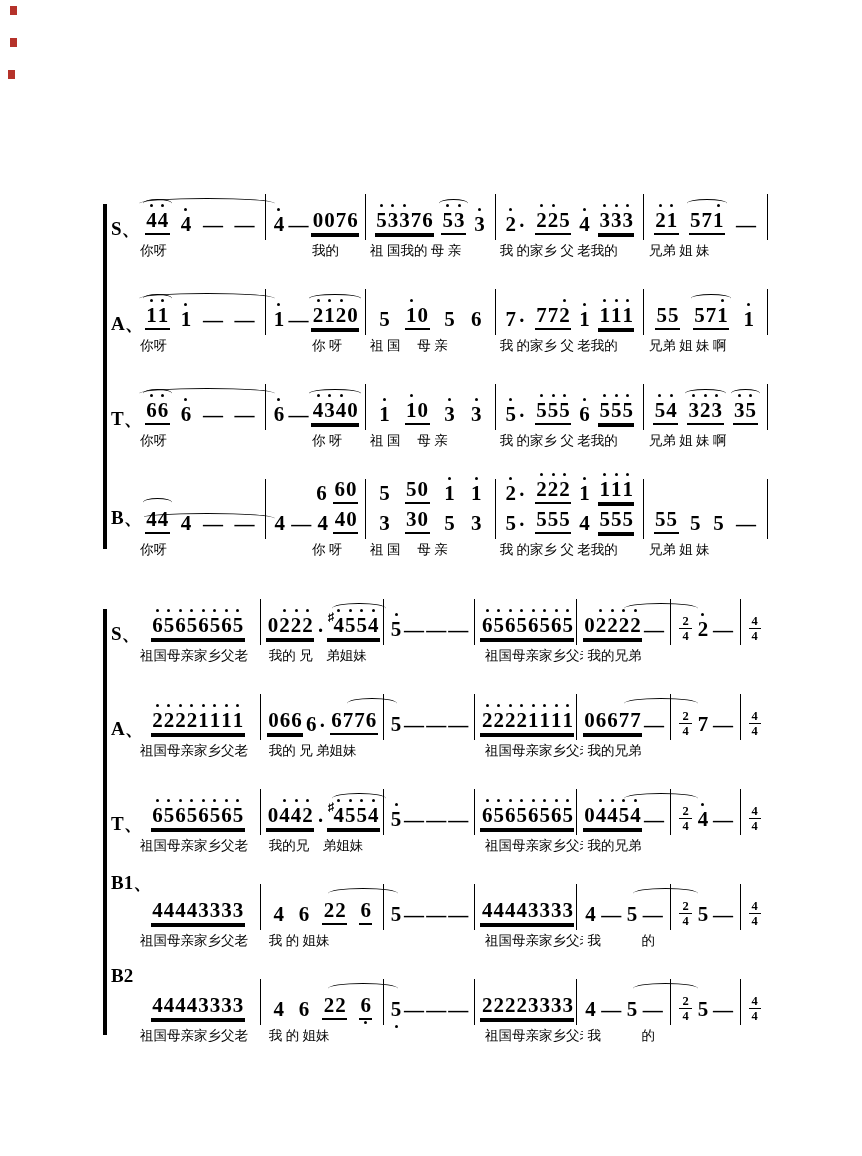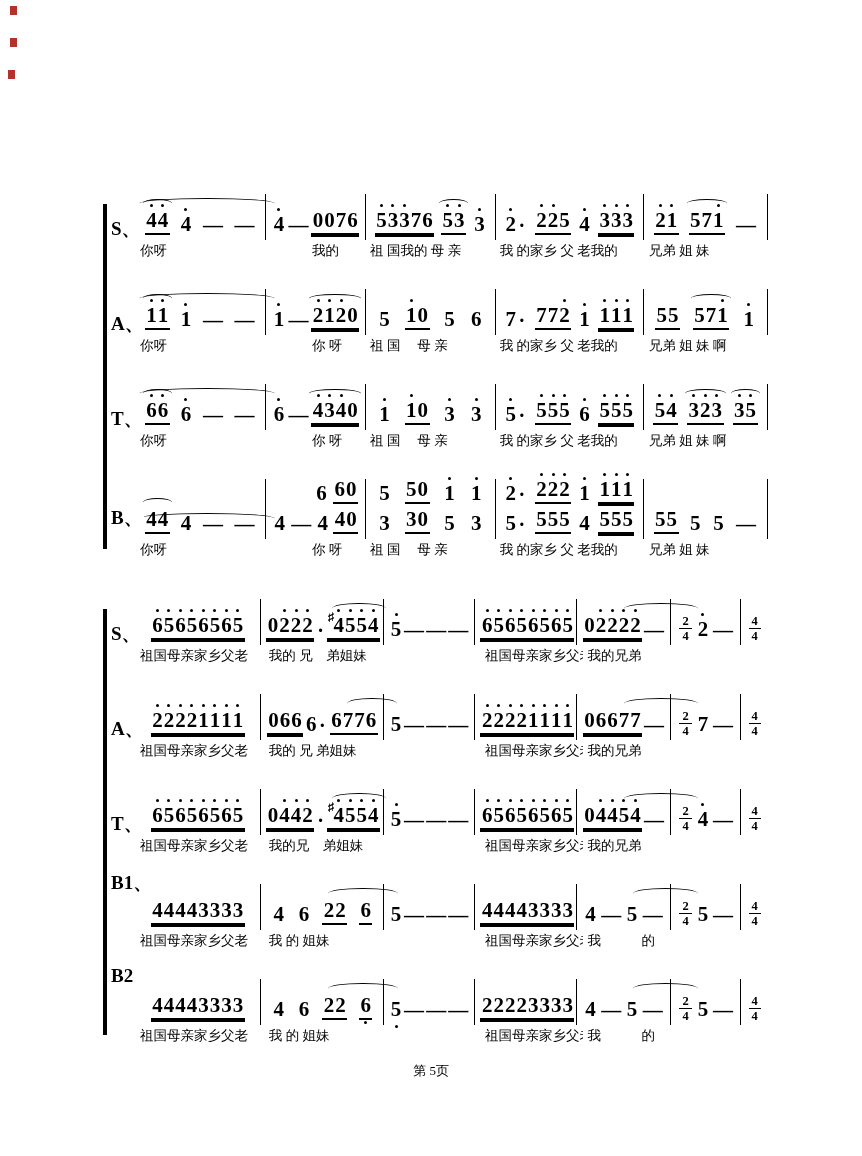--- a/index.html
+++ b/index.html
@@ -981,14 +981,13 @@
             <div class="lc" style="flex-grow: 20.1; flex-basis: 0px;">我 的 姐妹</div>
             <div class="lc" style="flex-grow: 14.4; flex-basis: 0px;"></div>
             <div class="lc" style="flex-grow: 16.3; flex-basis: 0px;">祖国母亲家乡父老</div>
             <div class="lc" style="flex-grow: 14.9; flex-basis: 0px;">我　　　的</div>
             <div class="lc" style="flex-grow: 10.6; flex-basis: 0px;"></div>
             <div class="lc" style="flex-grow: 3; flex-basis: 0px;"></div>
           </div>
         </div>
       </div>
     </div>
-  <div class="footer">第 5页</div>
 </div>
 
 </body></html>

